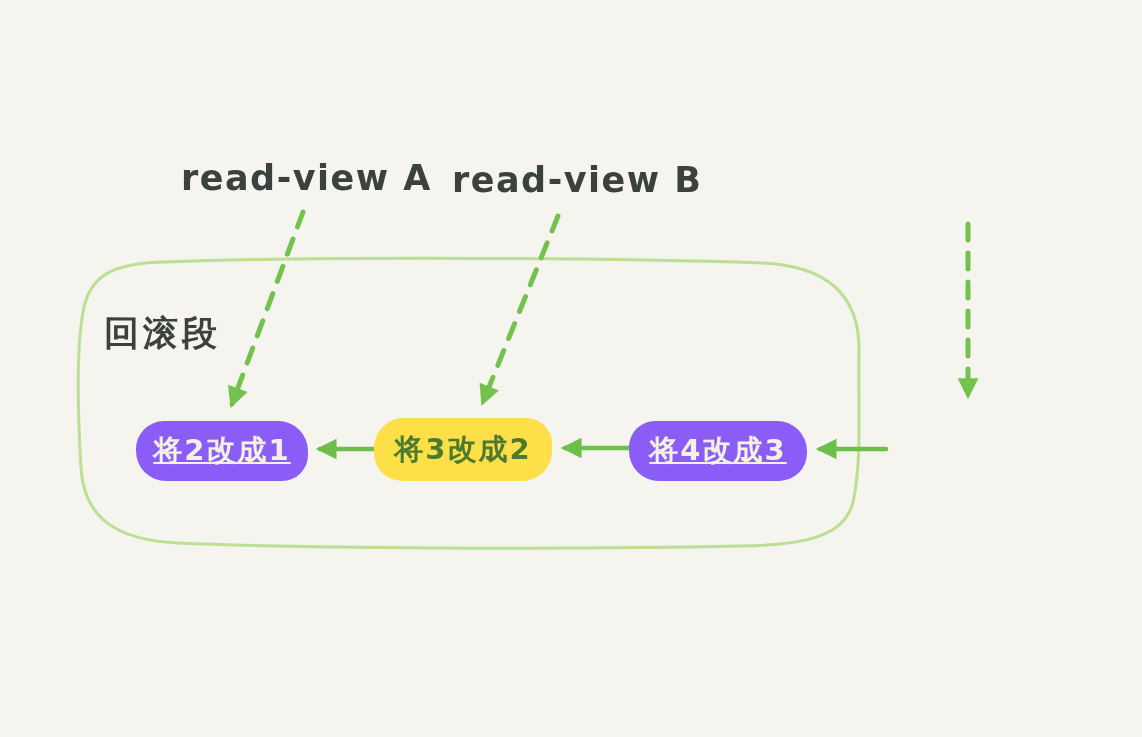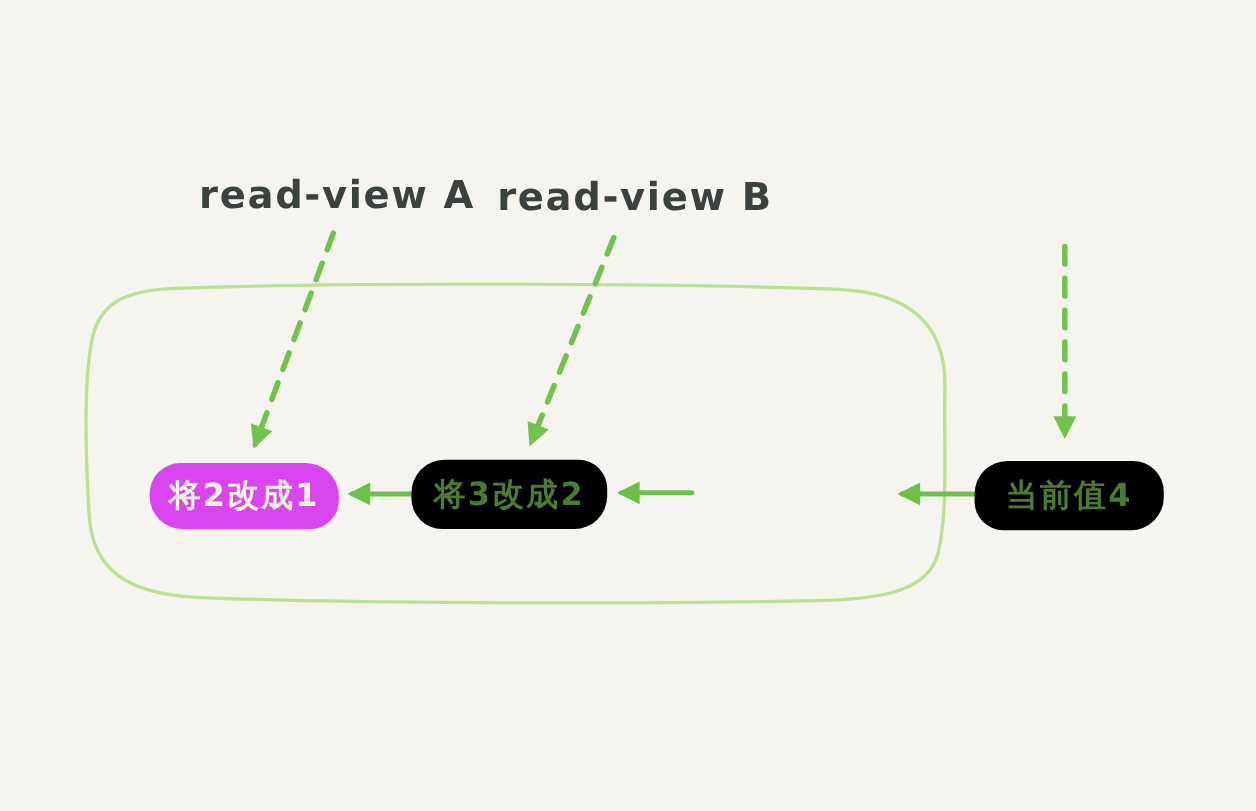--- a/index.html
+++ b/index.html
@@ -44,25 +44,26 @@
     display: flex;
     align-items: center;
     justify-content: center;
     font-size: 29px;
     font-weight: 600;
     letter-spacing: 2px;
     border-radius: 30px;
     white-space: nowrap;
   }
   .node.dark {
-    background: #d946ef;
+    background: #8b5cf6;
     color: #f3f1e4;
+    text-decoration: underline;
   }
   .node.light {
-    background: #000000;
+    background: #fde047;
     color: #4c7a31;
   }
   .node.n1 { left: 136px; top: 421px; width: 172px; height: 60px; border-radius: 28px 30px 26px 30px; }
   .node.n2 { left: 374px; top: 418px; width: 178px; height: 63px; border-radius: 30px 26px 30px 28px; }
   .node.n3 { left: 629px; top: 421px; width: 178px; height: 60px; border-radius: 26px 30px 28px 30px; }
   .node.n4 { left: 886px; top: 419px; width: 172px; height: 63px; border-radius: 30px 28px 30px 26px; }
   .rv-a { left: 181px; top: 158px; }
   .rv-b { left: 452px; top: 160px; text-align: right; }
   .rv-c { left: 844px; top: 158px; }
 </style>
@@ -96,18 +97,19 @@
     <line x1="374" y1="449" x2="320" y2="449" stroke="#6cc04a" stroke-width="4.5" stroke-linecap="round" marker-end="url(#arrow-solid)"></line>
 
     <line x1="303" y1="212" x2="232" y2="404" stroke="#72c24d" stroke-width="5" stroke-linecap="round" stroke-dasharray="16 13" marker-end="url(#arrow-dashed)"></line>
     <line x1="558" y1="216" x2="483" y2="402" stroke="#72c24d" stroke-width="5" stroke-linecap="round" stroke-dasharray="16 13" marker-end="url(#arrow-dashed)"></line>
     <line x1="968" y1="224" x2="968" y2="395" stroke="#72c24d" stroke-width="5" stroke-linecap="round" stroke-dasharray="16 13" marker-end="url(#arrow-dashed)"></line>
   </svg>
 
   <div class="rv-label rv-a">read-view A</div>
   <div class="rv-label rv-b">read-view B</div>
 
+  <div class="rollback-label">回滚段</div>
 
   <div class="node dark n1">将2改成1</div>
   <div class="node light n2">将3改成2</div>
-  <div class="node light n4">当前值4</div>
+  <div class="node dark n3">将4改成3</div>
 
 </div>
 
 </body></html>

